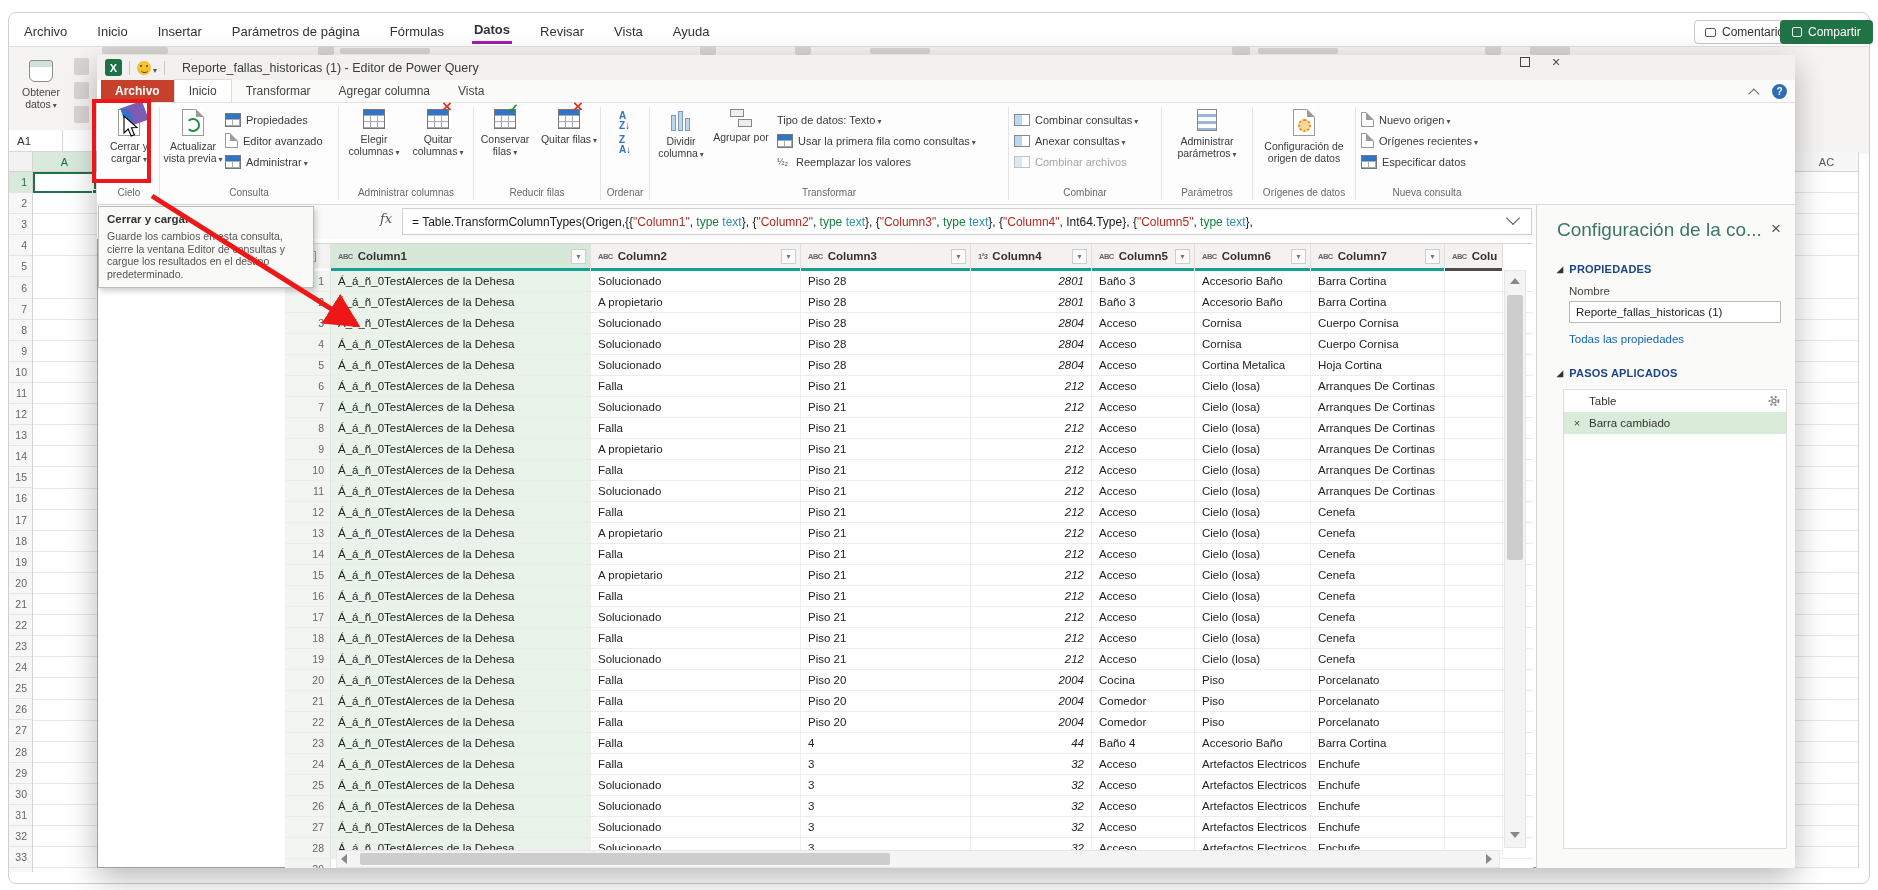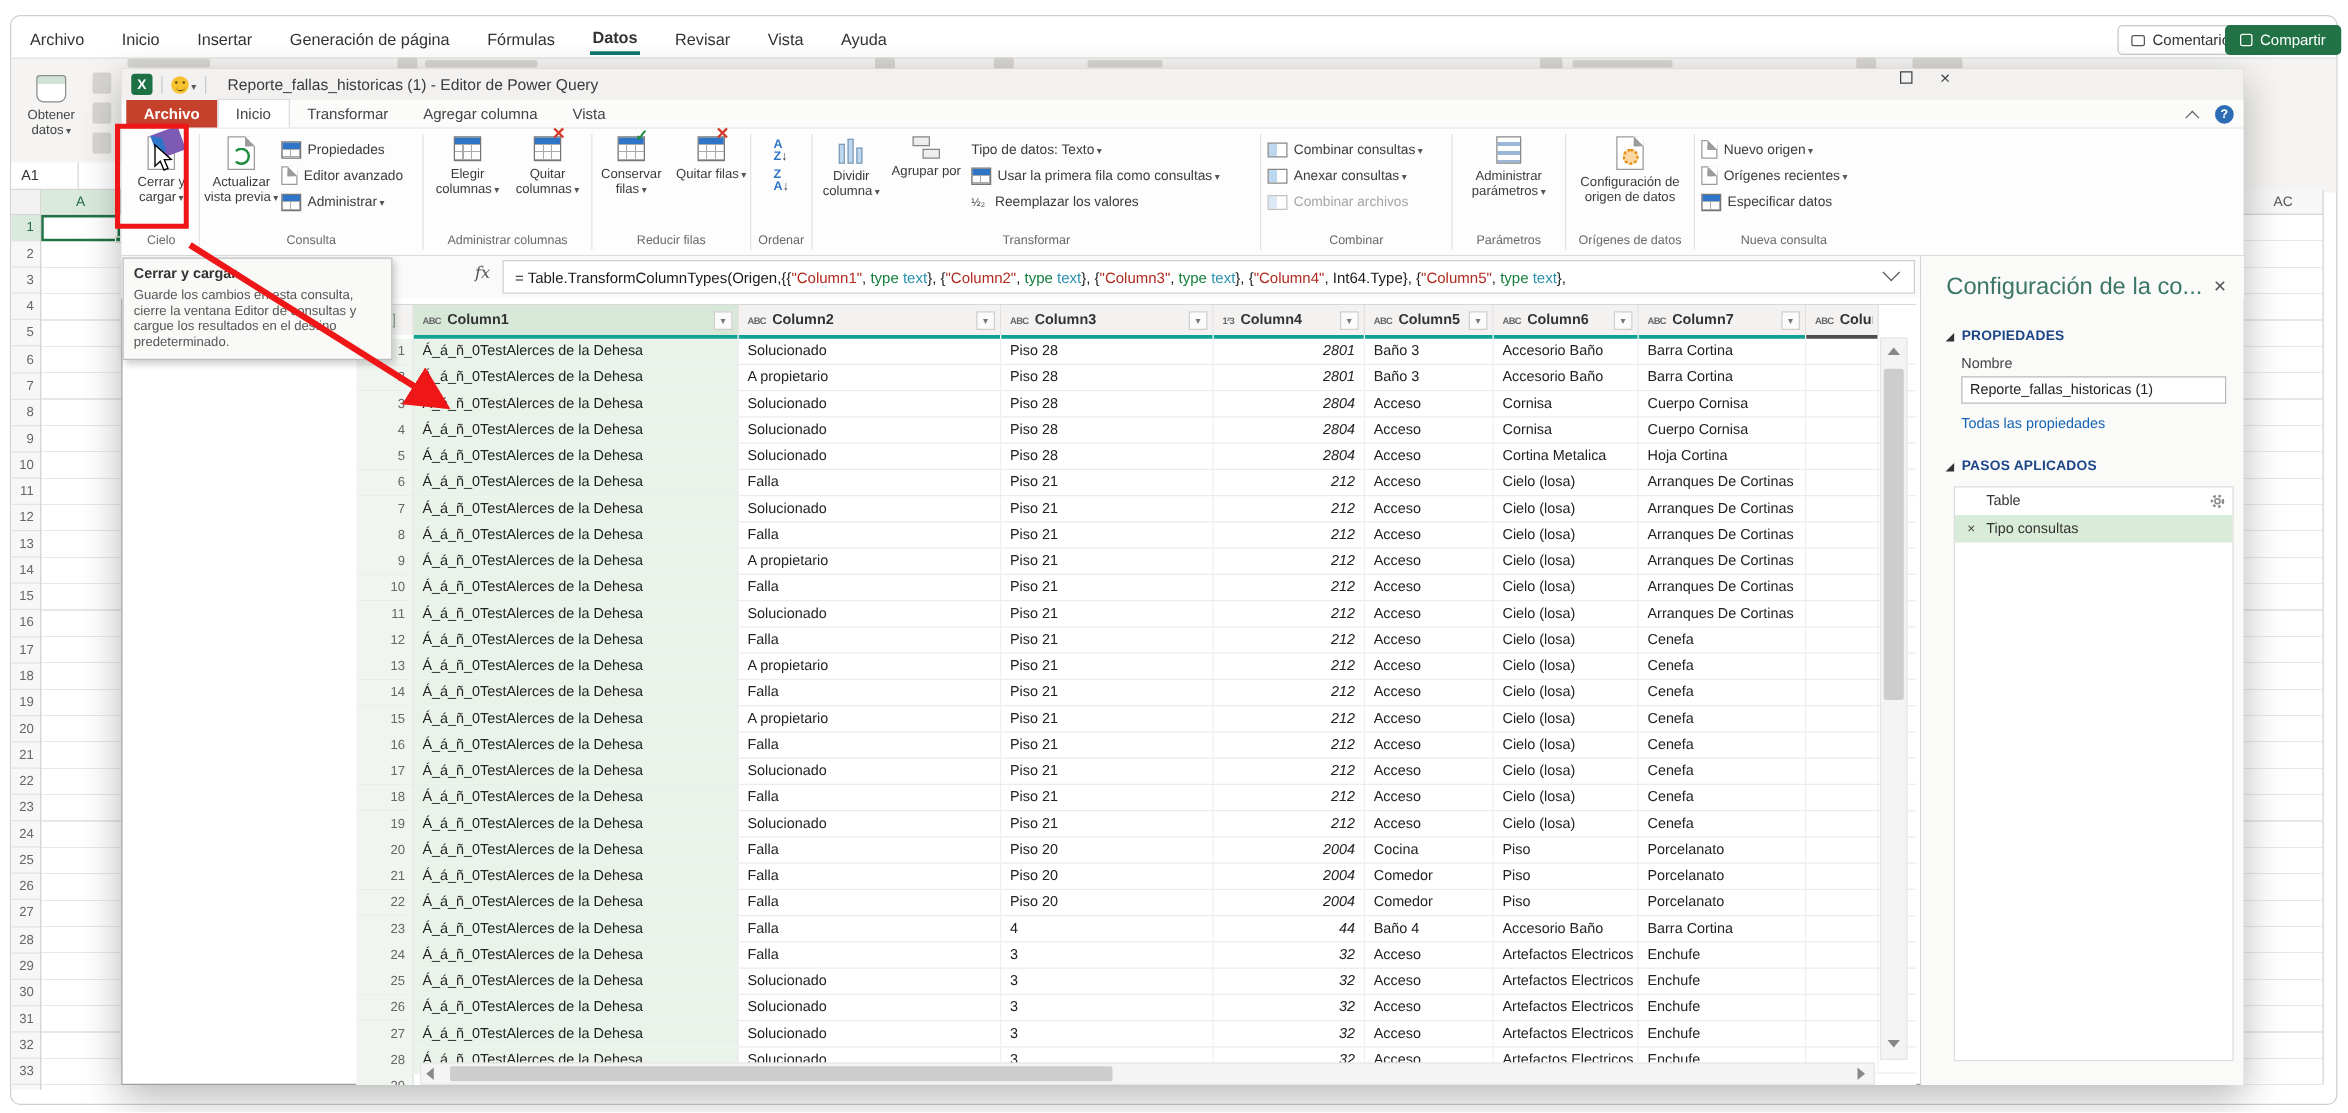--- a/index.html
+++ b/index.html
@@ -6,21 +6,21 @@
   *{box-sizing:border-box;font-family:"Liberation Sans",sans-serif;}
   #canvas{position:relative;width:1878px;height:890px;background:#fff;overflow:hidden;}
   .abs{position:absolute;}
 
   
   #app-frame{left:8px;top:12px;width:1862px;height:872px;border:1px solid #cfcfcf;border-radius:8px;background:#fff;}
 
   
   #excel-menu{left:10px;top:16px;width:1680px;height:30px;display:flex;align-items:center;gap:26px;padding-left:12px;}
   #excel-menu .tab{font-size:13px;color:#333;padding:4px 2px;white-space:nowrap;cursor:default;}
-  #excel-menu .tab.active{border-bottom:3px solid #0f766e;font-weight:bold;}
+  #excel-menu .tab.active{border-bottom:3px solid #a21caf;font-weight:bold;}
   #btn-comments{left:1694px;top:20px;height:24px;border:1px solid #c8c8c8;border-radius:4px;background:#fff;display:flex;align-items:center;gap:6px;padding:0 10px;font-size:12px;color:#333;}
   #btn-share{left:1780px;top:20px;height:24px;border-radius:4px;background:#217346;display:flex;align-items:center;gap:6px;padding:0 12px;font-size:12px;color:#fff;}
   .share-glyph{width:10px;height:10px;border:1.5px solid #fff;border-radius:2px;position:relative;}
   .comment-glyph{width:11px;height:9px;border:1.5px solid #555;border-radius:2px;}
   #excel-ribbon-band{left:9px;top:46px;width:1860px;height:108px;background:#f5f4f2;border-top:1px solid #e3e1df;}
   .rib-frag{background:#d8d6d3;border-radius:2px;}
   #get-data-btn{left:14px;top:60px;width:54px;height:66px;display:flex;flex-direction:column;align-items:center;font-size:10.5px;color:#444;text-align:center;line-height:12px;}
   .ic-db{width:24px;height:22px;border:1px solid #8c8c8c;border-radius:3px 3px 6px 6px;background:
     linear-gradient(#cfe3d6 0 6px,#fff 6px);margin-bottom:4px;}
   #excel-namebox{left:9px;top:130px;width:88px;height:22px;background:#fff;border-bottom:1px solid #d8d8d8;display:flex;}
@@ -172,21 +172,21 @@
 <body>
 
 <div id="canvas">
 
   <div class="abs" id="app-frame"></div>
 
   <div class="abs" id="excel-menu">
       <span class="tab">Archivo</span>
       <span class="tab">Inicio</span>
       <span class="tab">Insertar</span>
-      <span class="tab">Generación de página</span>
+      <span class="tab">Parámetros de página</span>
       <span class="tab">Fórmulas</span>
       <span class="tab active">Datos</span>
       <span class="tab">Revisar</span>
       <span class="tab">Vista</span>
       <span class="tab">Ayuda</span>
     </div>
   <div class="abs" id="btn-comments">
     <span class="comment-glyph"></span>
     <span>Comentarios</span>
   </div>
@@ -862,21 +862,21 @@
         <div class="step">
           <span class="sicon"></span>
           <span class="slabel">Table</span>
           <svg width="12" height="12" viewBox="0 0 12 12" class="gear">
             <circle cx="6" cy="6" r="2" fill="none" stroke="#8a8a8a" stroke-width="1.3"></circle>
             <circle cx="6" cy="6" r="4.4" fill="none" stroke="#8a8a8a" stroke-width="2" stroke-dasharray="2 2.2"></circle>
           </svg>
         </div>
         <div class="step selected">
           <span class="sicon">×</span>
-          <span class="slabel">Tipo consultas</span>
+          <span class="slabel">Barra cambiado</span>
         </div>
       </div>
   </div>
 
 
   <div class="abs" id="tooltip">
     <div id="tooltip-title">Cerrar y cargar</div>
     <div id="tooltip-body">Guarde los cambios en esta consulta, cierre la ventana Editor de consultas y cargue los resultados en el destino predeterminado.</div>
   </div>
 

